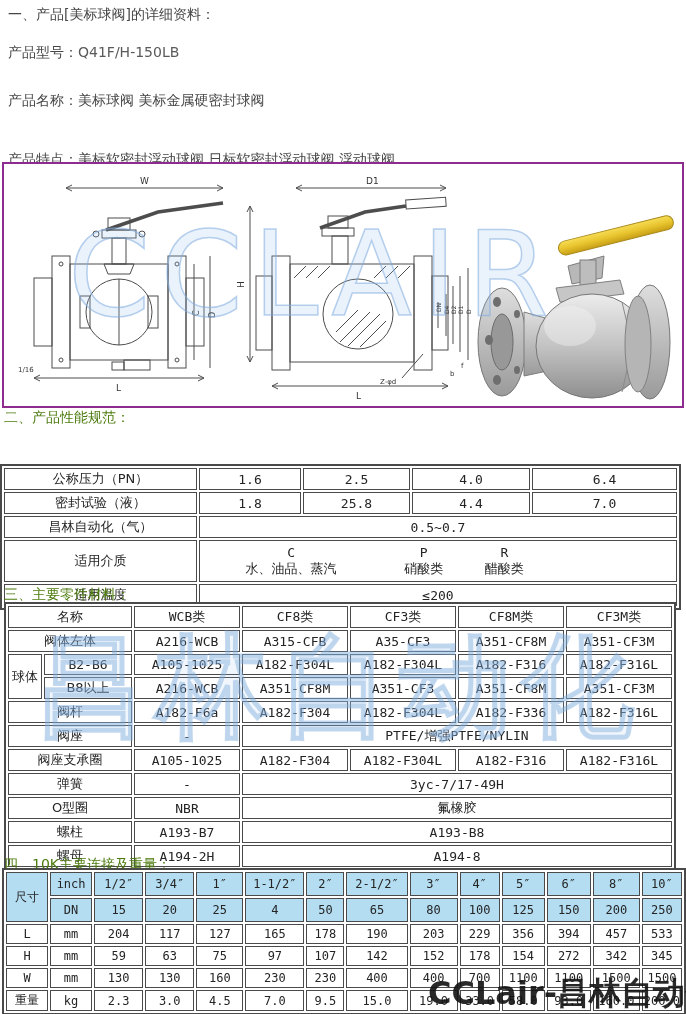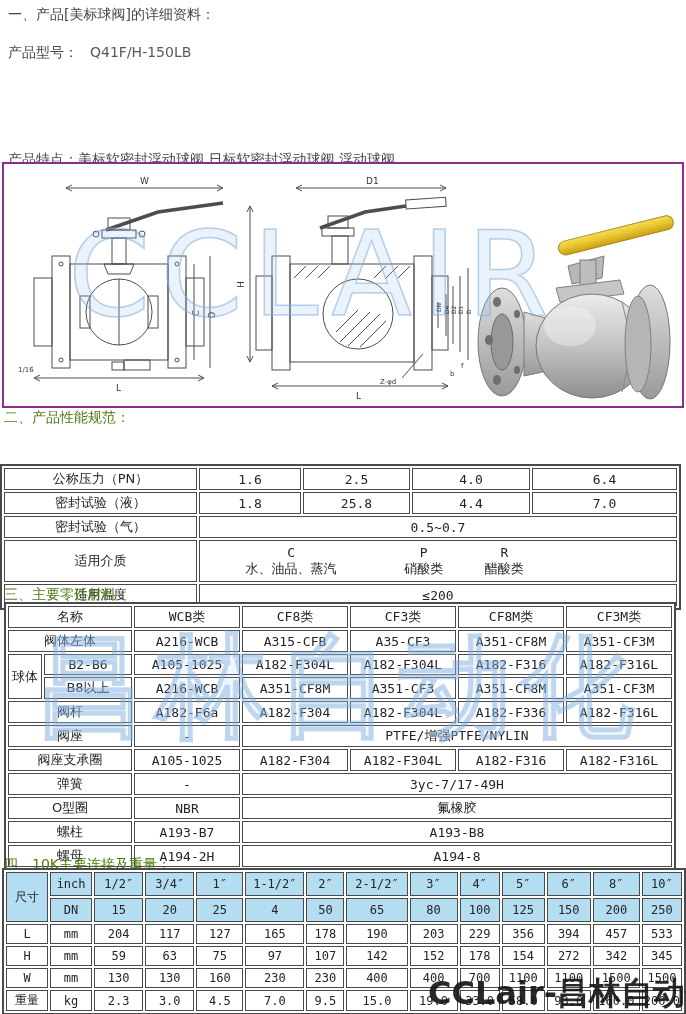--- a/index.html
+++ b/index.html
@@ -38,21 +38,22 @@
   .mg-a{width:38%;} .mg-b{width:18%;} .mg-c{width:16%;}
   .mono{font-family:"DejaVu Sans Mono","Liberation Mono",monospace;}
   svg text{font-family:"DejaVu Sans","Liberation Sans",sans-serif;fill:#333;}
 </style>
 </head>
 <body>
 
 <div id="page">
 
   <div class="txt" style="top:6px;">一、产品[美标球阀]的详细资料：</div>
-  <div class="txt" style="top:44px;"><span>产品型号：</span><span style="color:#5a5a5a;margin-left:12px;">Q41F/H-150LB</span></div>
+  <div class="txt" style="top:44px;"><span>产品型号：</span><span style="color:#5a5a5a;">Q41F/H-150LB</span></div>
+  <div class="txt" style="top:92px;"><span>产品名称：</span><span>美标球阀 美标金属硬密封球阀</span></div>
   <div class="txt" style="top:126px;margin-top:25px;"><span>产品特点：</span><span>美标软密封浮动球阀,日标软密封浮动球阀,浮动球阀</span></div>
 
   <div id="diagram-panel">
     <svg width="674" height="238" viewBox="0 0 674 238">
       <defs>
         <linearGradient id="gSteel" x1="0" y1="0" x2="0" y2="1">
           <stop offset="0" stop-color="#ececec"></stop>
             <stop offset="0.5" stop-color="#c3c3c3"></stop>
             <stop offset="1" stop-color="#8f8f8f"></stop>
         </linearGradient>
@@ -198,21 +199,21 @@
       <td class="mono">6.4</td>
     </tr>
     <tr>
       <td>密封试验（液）</td>
       <td class="mono">1.8</td>
       <td class="mono">25.8</td>
       <td class="mono">4.4</td>
       <td class="mono">7.0</td>
     </tr>
     <tr>
-      <td>密封试验（气）</td>
+      <td>昌林自动化（气）</td>
       <td colspan="4" class="mono">0.5~0.7</td>
     </tr>
     <tr>
       <td class="media-cell">适用介质</td>
       <td colspan="4" class="media-cell">
         <div class="media-grid">
           <span class="mg-a mono">C</span>
           <span class="mg-b mono">P</span>
           <span class="mg-c mono">R</span>
         </div>

